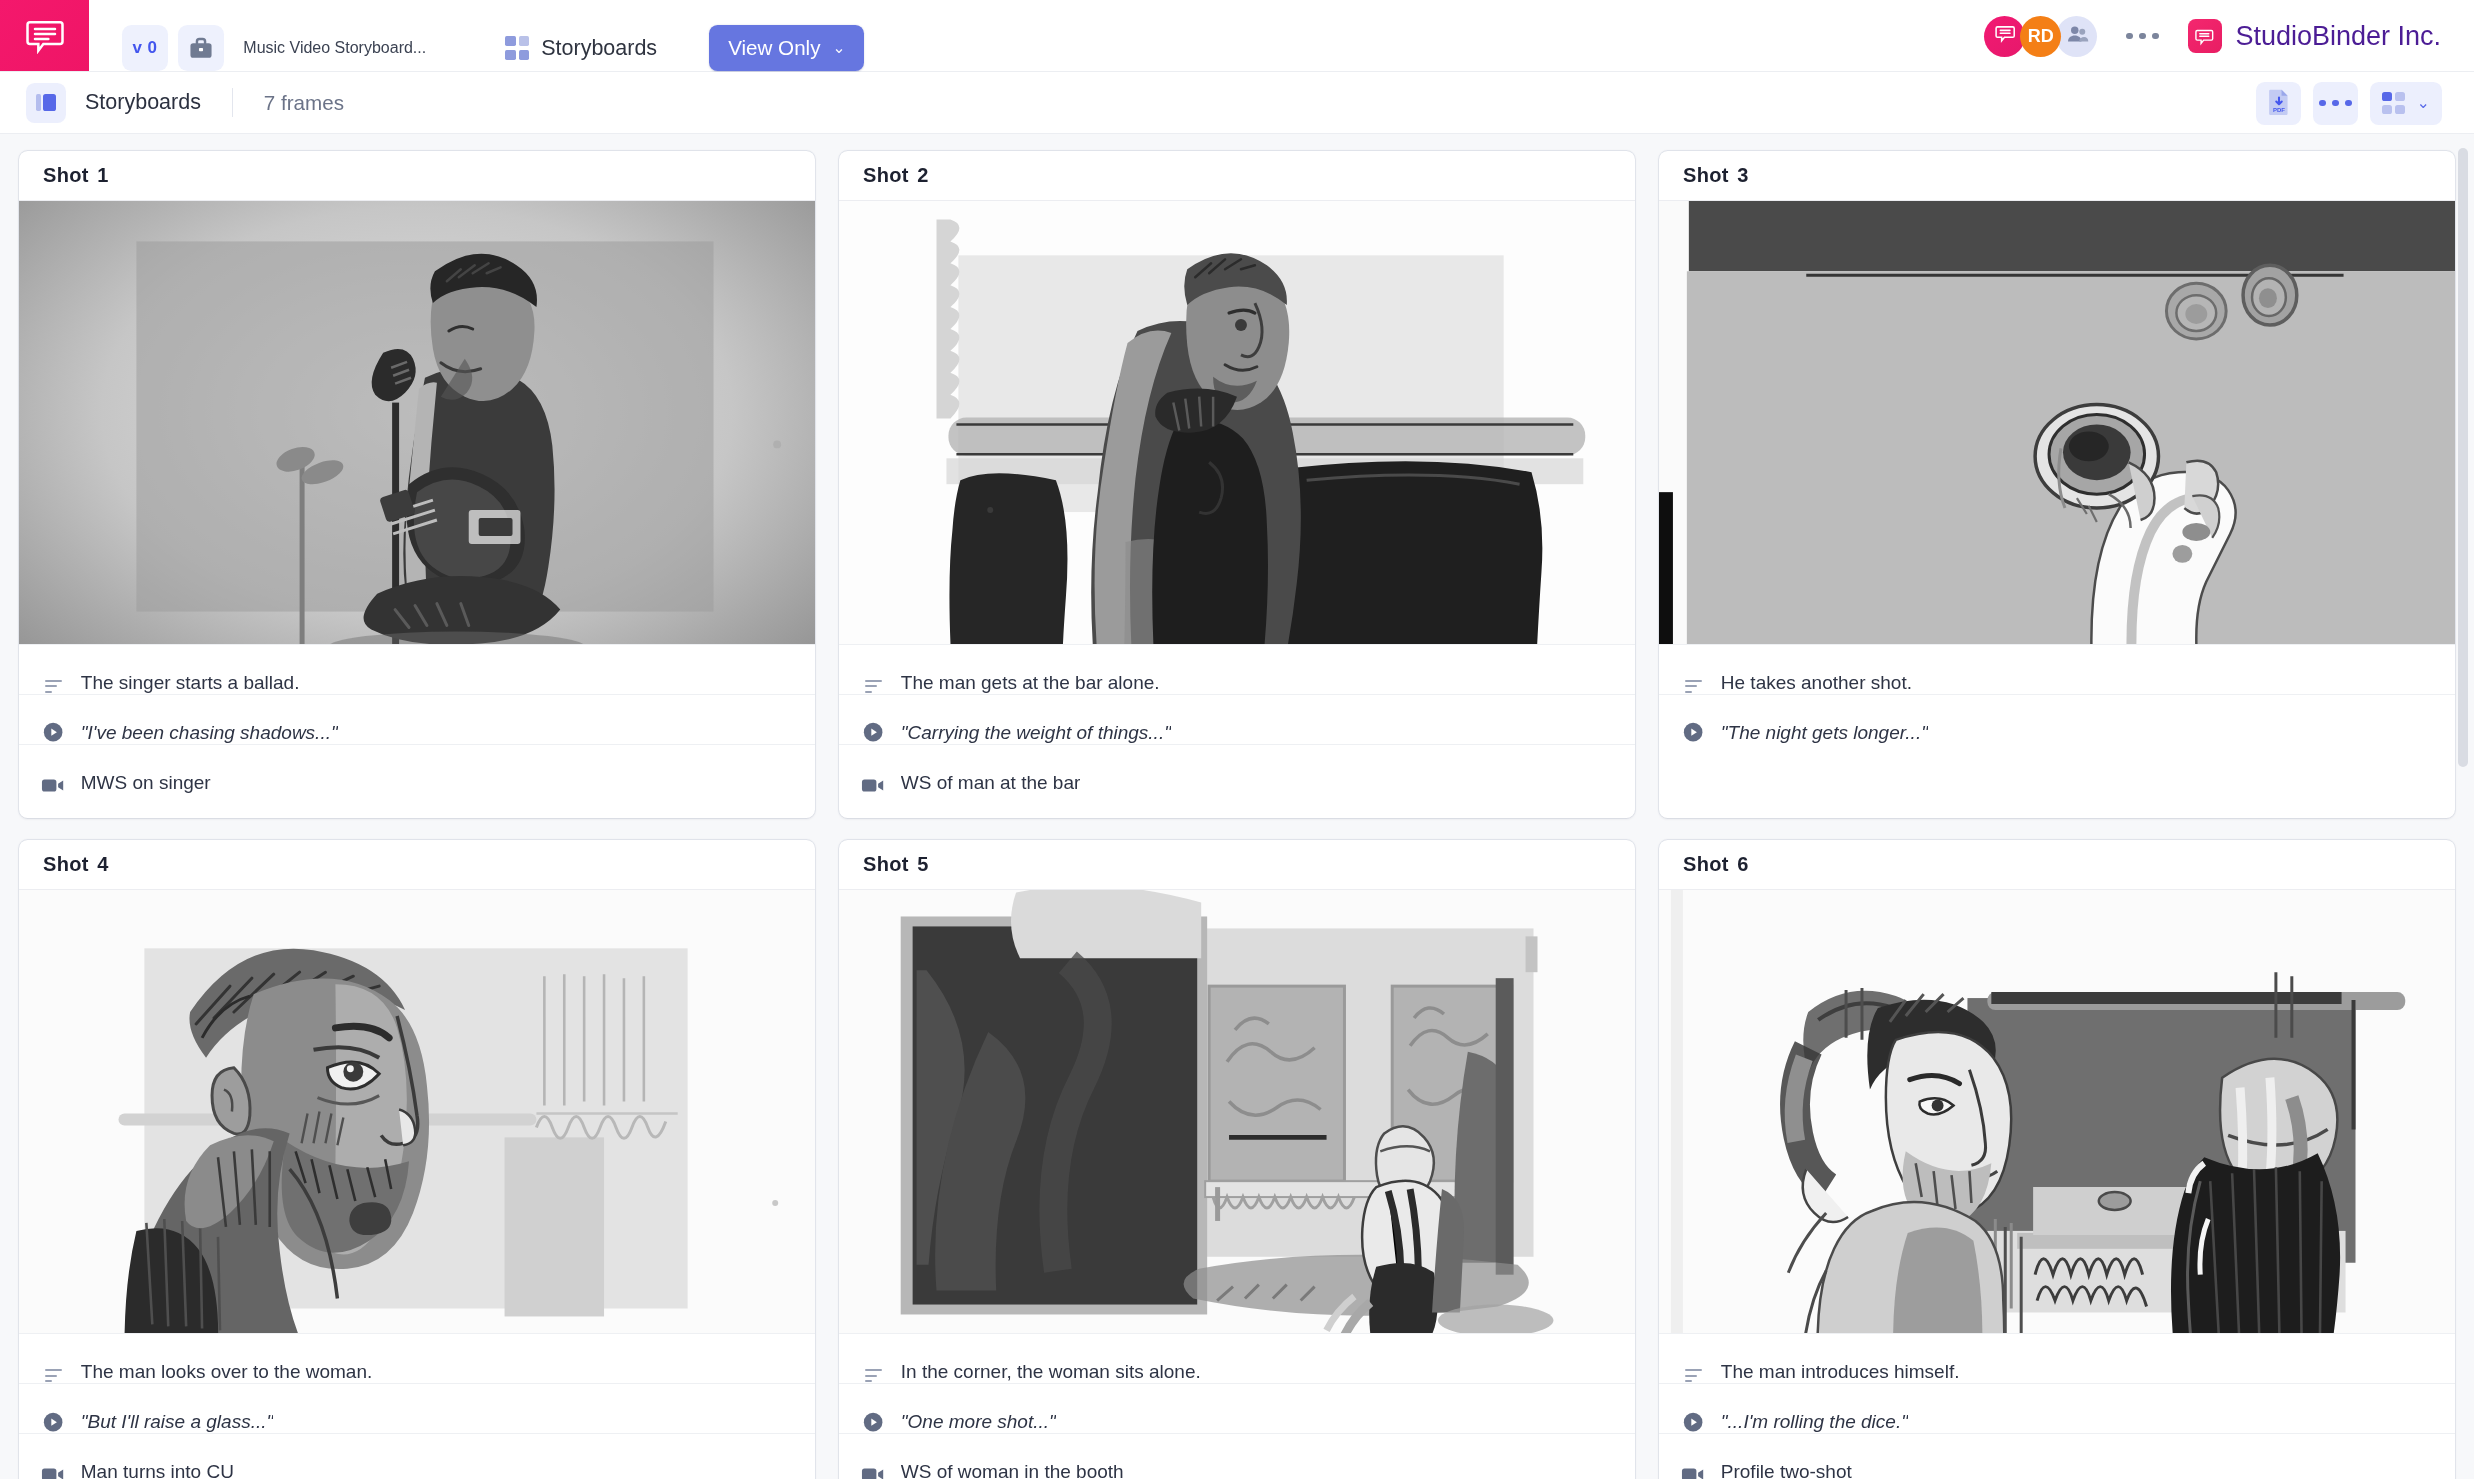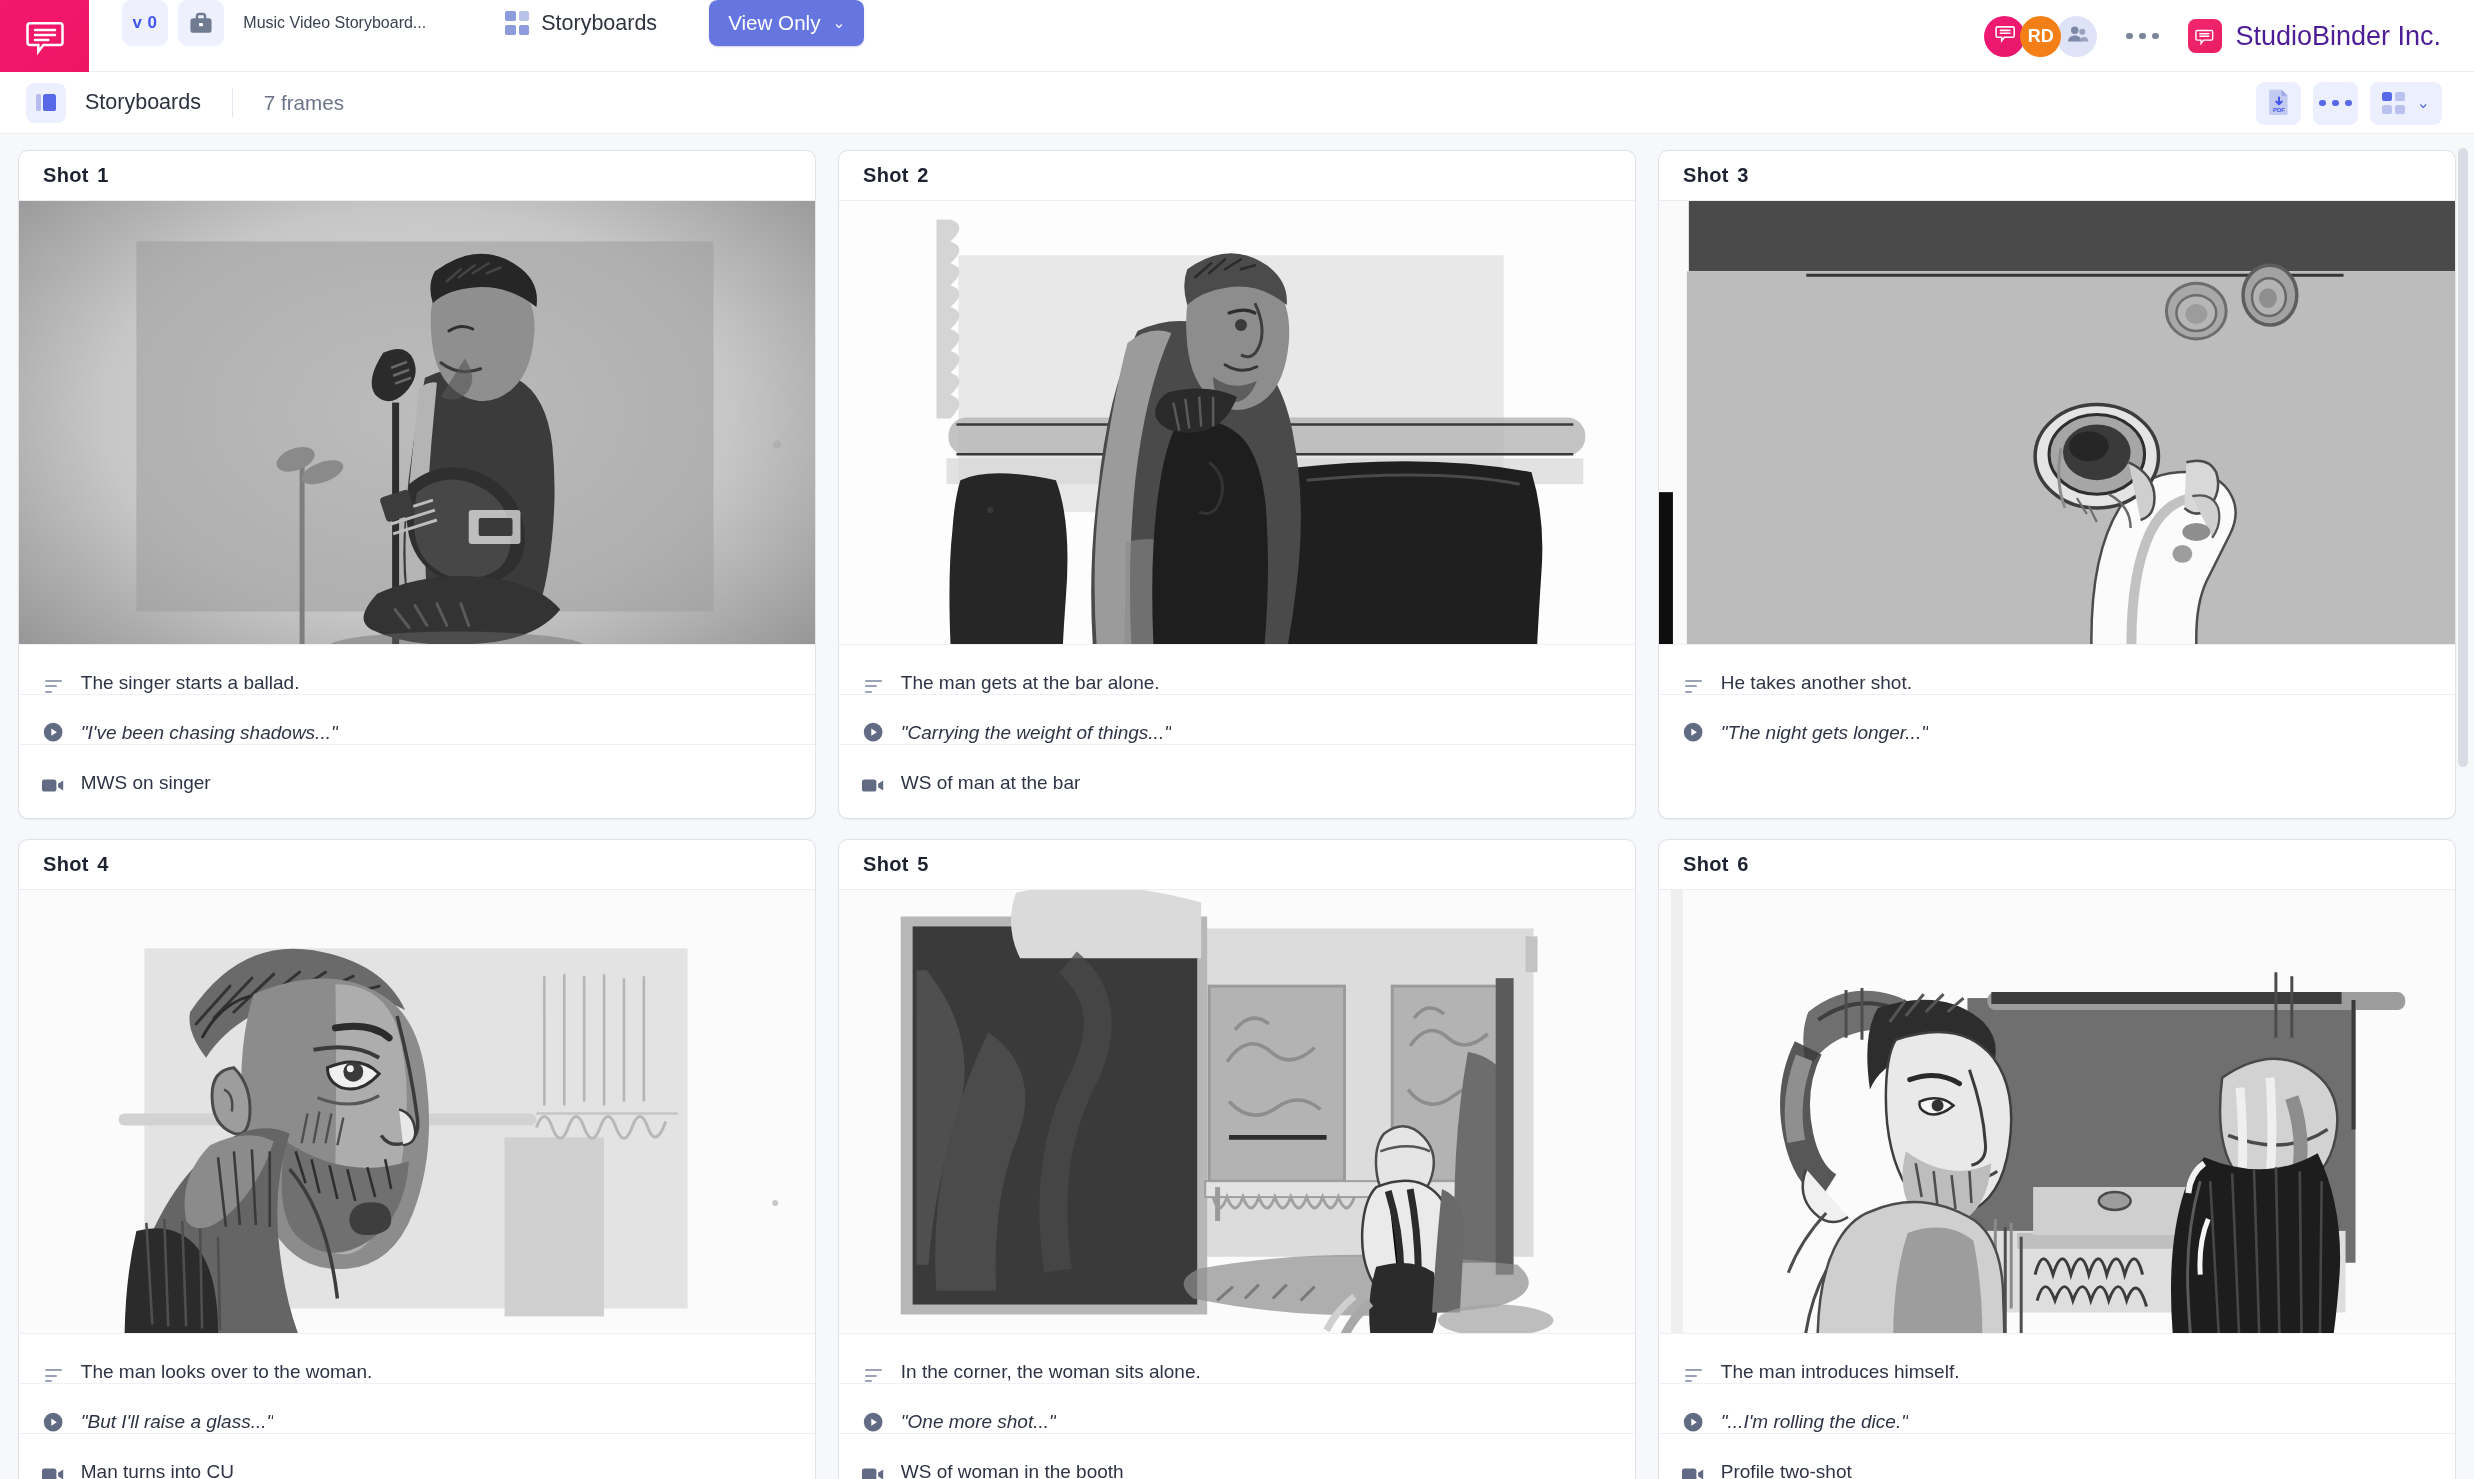--- a/index.html
+++ b/index.html
@@ -9,21 +9,21 @@
     font-family: "Liberation Sans", sans-serif;
     overflow: hidden;
   }
 
   
   .topbar {
     position: relative;
     height: 72px;
     background: #ffffff;
     display: flex;
-    align-items: flex-start;
+    align-items: flex-end;
     border-bottom: 0.9px solid #eceef2;
   }
   .logo-tile {
     width: 89px; height: 72px;
     background: linear-gradient(135deg, #f4186c 0%, #ef1566 100%);
     display: flex; align-items: center; justify-content: center;
     flex: 0 0 auto;
   }
   .logo-tile svg { width: 40px; height: 40px; }
 

